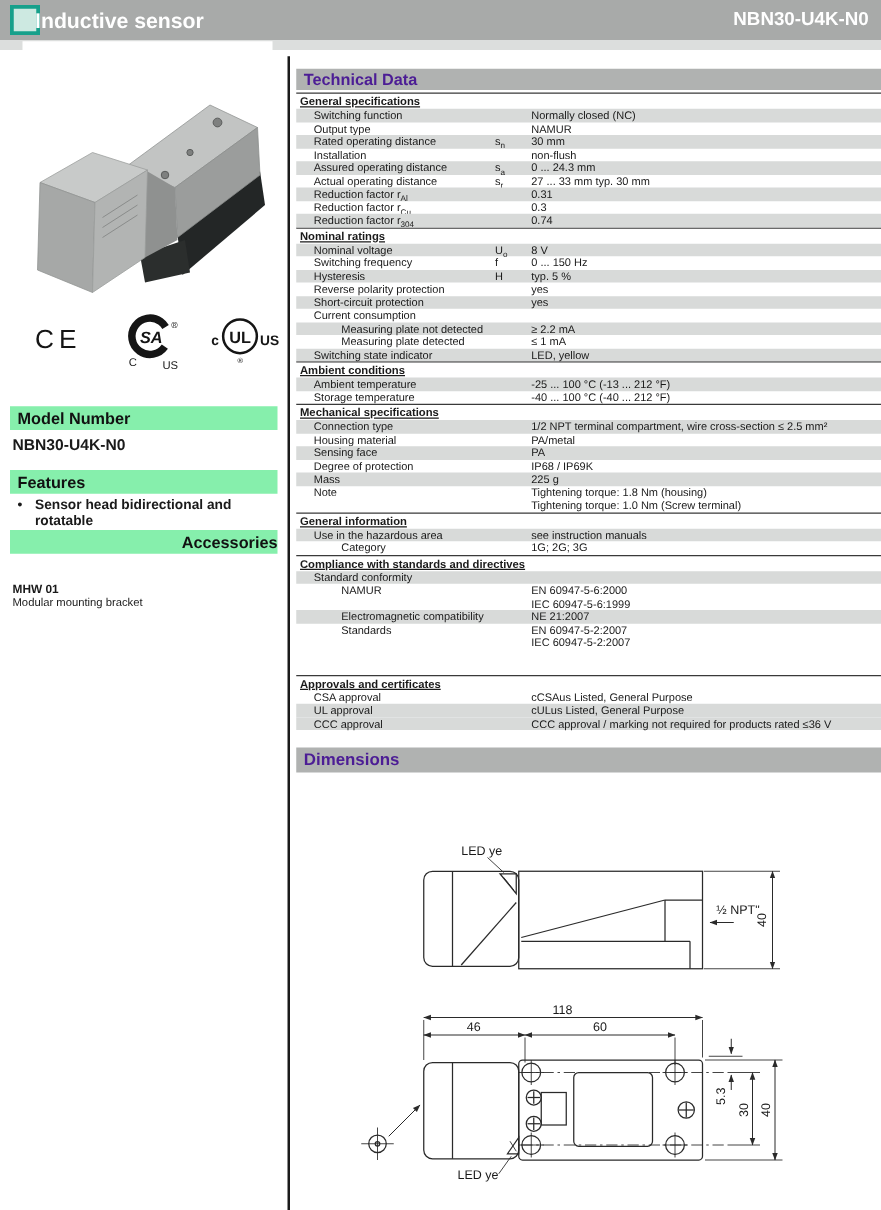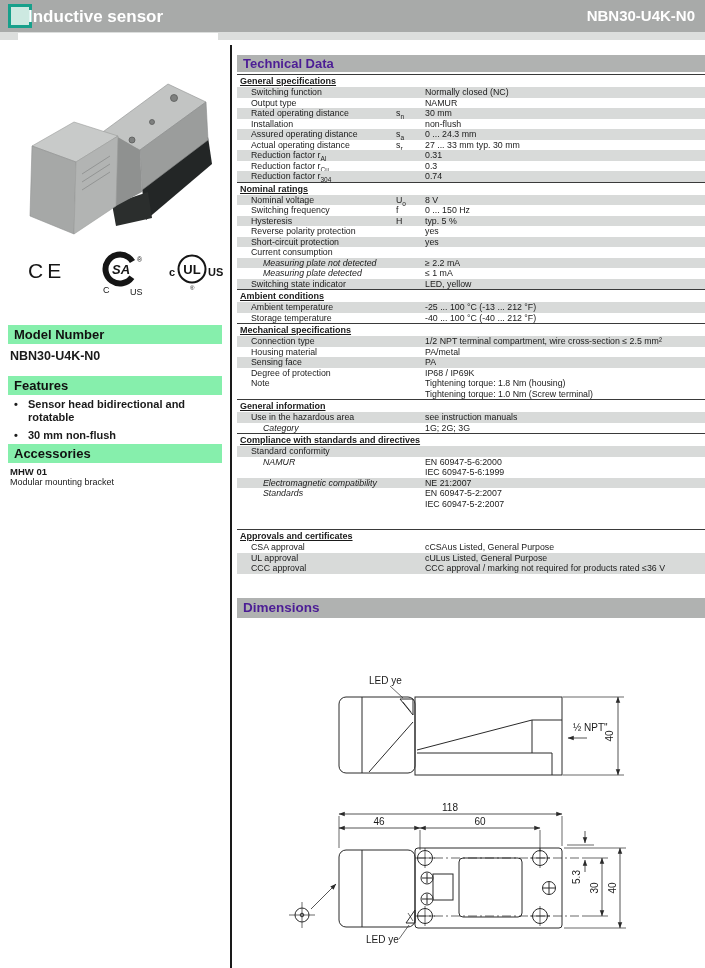--- a/index.html
+++ b/index.html
@@ -14,41 +14,41 @@
   .band { position:absolute; left:0; top:32px; width:705px; height:8px; background:#dcdedd; }
 
   .divider { position:absolute; left:230px; top:45px; width:2px; height:923px; background:#1a1a1a; }
 
   
   .photo-box { position:absolute; left:18px; top:33px; width:200px; height:215px; background:#fff; }
   .photo-svg { position:absolute; left:12px; top:42px; }
   .marks { position:absolute; left:24px; top:250px; width:200px; height:50px; }
   .lbar { position:absolute; left:8px; width:214px; height:19px; background:#86efac;
           font-size:13px; font-weight:bold; line-height:19px; padding-left:6px; color:#111; }
-  .lbar.model { top:325px; } .lbar.features { top:376px; } .lbar.access { top:444px; }
+  .lbar.model { top:325px; } .lbar.features { top:376px; } .lbar.access { top:424px;text-align:right; }
   .model-value { position:absolute; left:10px; top:349px; font-size:12.5px; font-weight:bold; }
   .feat-list { position:absolute; left:12px; top:398px; width:202px; }
   .feat-item { position:relative; padding-left:16px; font-size:11px; font-weight:bold; line-height:13px; margin-bottom:5px; width:196px; }
   .feat-item .dot { position:absolute; left:2px; top:0; }
   .acc-code { position:absolute; left:10px; top:466px; font-size:9.5px; font-weight:bold; }
   .acc-desc { position:absolute; left:10px; top:477px; font-size:9px; }
 
   
   .rbar { position:absolute; left:237px; width:468px; background:#b0b2b1; font-weight:bold;
           color:#4c1d95; padding-left:6px; }
   .rbar.tech { top:55px; height:17px; font-size:13px; line-height:17px; }
   .rbar.dims { top:598px; height:20px; font-size:13.5px; line-height:20px; }
 
   #spec-rows { position:absolute; left:237px; top:74px; width:468px; font-size:8.8px; }
   .sec-hdr { font-weight:bold; font-size:9px; border-top:1px solid #3a3a3a; padding:2px 0 1px 3px; line-height:9px;text-decoration:underline; }
   .sec-hdr.gap { margin-top:20px; }
   .row { position:relative; min-height:10.5px; line-height:10.5px; }
   .row.gray { background:#d8dad9; }
   .row .lbl { position:absolute; top:0; left:14px; white-space:nowrap; }
-  .row .lbl.i2 { left:26px;font-style:italic; }
+  .row .lbl.i2 { left:36px; }
   .row .sym { position:absolute; top:0; left:159px; }
   .row .val { margin-left:188px; white-space:nowrap; }
   sub { font-size:6.5px; }
 
   .dims-svg { position:absolute; left:232px; top:622px; }
   .dims-svg line, .dims-svg path.s, .dims-svg rect, .dims-svg circle, .dims-svg polygon, .dims-svg polyline
     { stroke:#2a2a2a; fill:none; stroke-width:1; }
   .dims-svg .thin { stroke-width:0.7; }
   .dims-svg .dim { stroke-width:0.8; }
   .dims-svg text { fill:#1a1a1a; font-size:10px; stroke:none; font-family:"Liberation Sans",sans-serif; }
@@ -272,20 +272,26 @@
       <div class="row gray">
         <span class="lbl">Sensing face</span>
         <div class="val">
           <div>PA</div>
         </div>
       </div>
       <div class="row">
         <span class="lbl">Degree of protection</span>
         <div class="val">
           <div>IP68 / IP69K</div>
+        </div>
+      </div>
+      <div class="row gray">
+        <span class="lbl">Mass</span>
+        <div class="val">
+          <div>225 g</div>
         </div>
       </div>
       <div class="row">
         <span class="lbl">Note</span>
         <div class="val">
           <div>Tightening torque: 1.8 Nm (housing)</div>
           <div>Tightening torque: 1.0 Nm (Screw terminal)</div>
         </div>
       </div>
       <div class="sec-hdr">General information</div>

